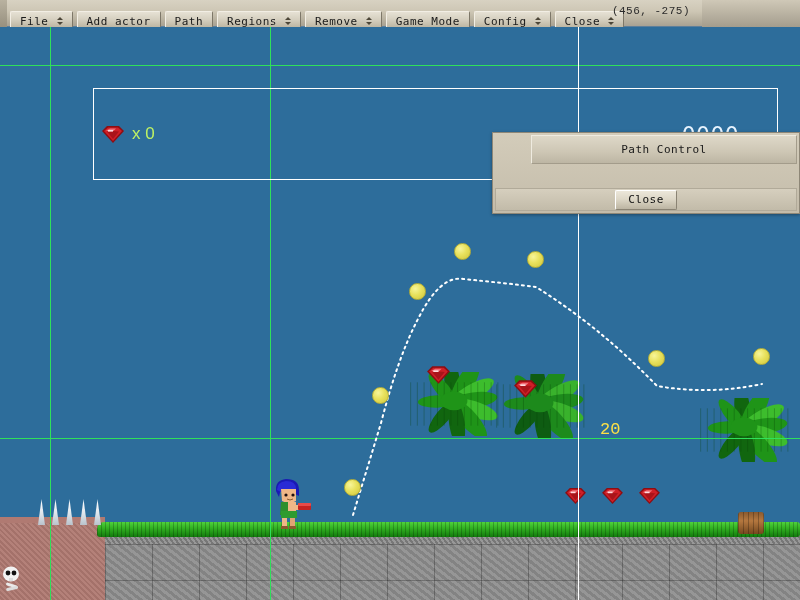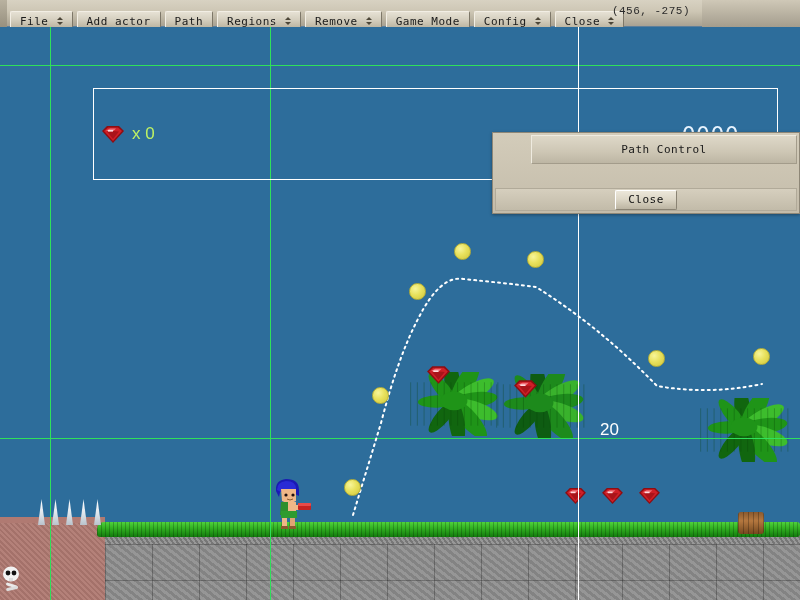--- a/index.html
+++ b/index.html
@@ -74,22 +74,22 @@
 
   .hud-gem{
     position:absolute;display:flex;align-items:center;gap:6px;
     color:#bef264;font-size:17px;font-family:Liberation Sans, sans-serif;
   }
   .hud-score{
     position:absolute;color:#e8f4ff;font-size:21px;
     font-family:"DejaVu Sans", sans-serif;letter-spacing:1px;
   }
   .hud-num{
-    position:absolute;color:#ffffff;font-size:17px;
-    font-family:Liberation Sans, sans-serif;
+    position:absolute;color:#fde047;font-size:17px;
+    font-family:Liberation Mono, monospace;
   }
 
   
   .gem{position:relative;display:inline-block;}
   .gem svg{display:block;}
 
   
   #dirt{
     position:absolute;left:0;top:496px;width:105px;height:104px;
     background:

